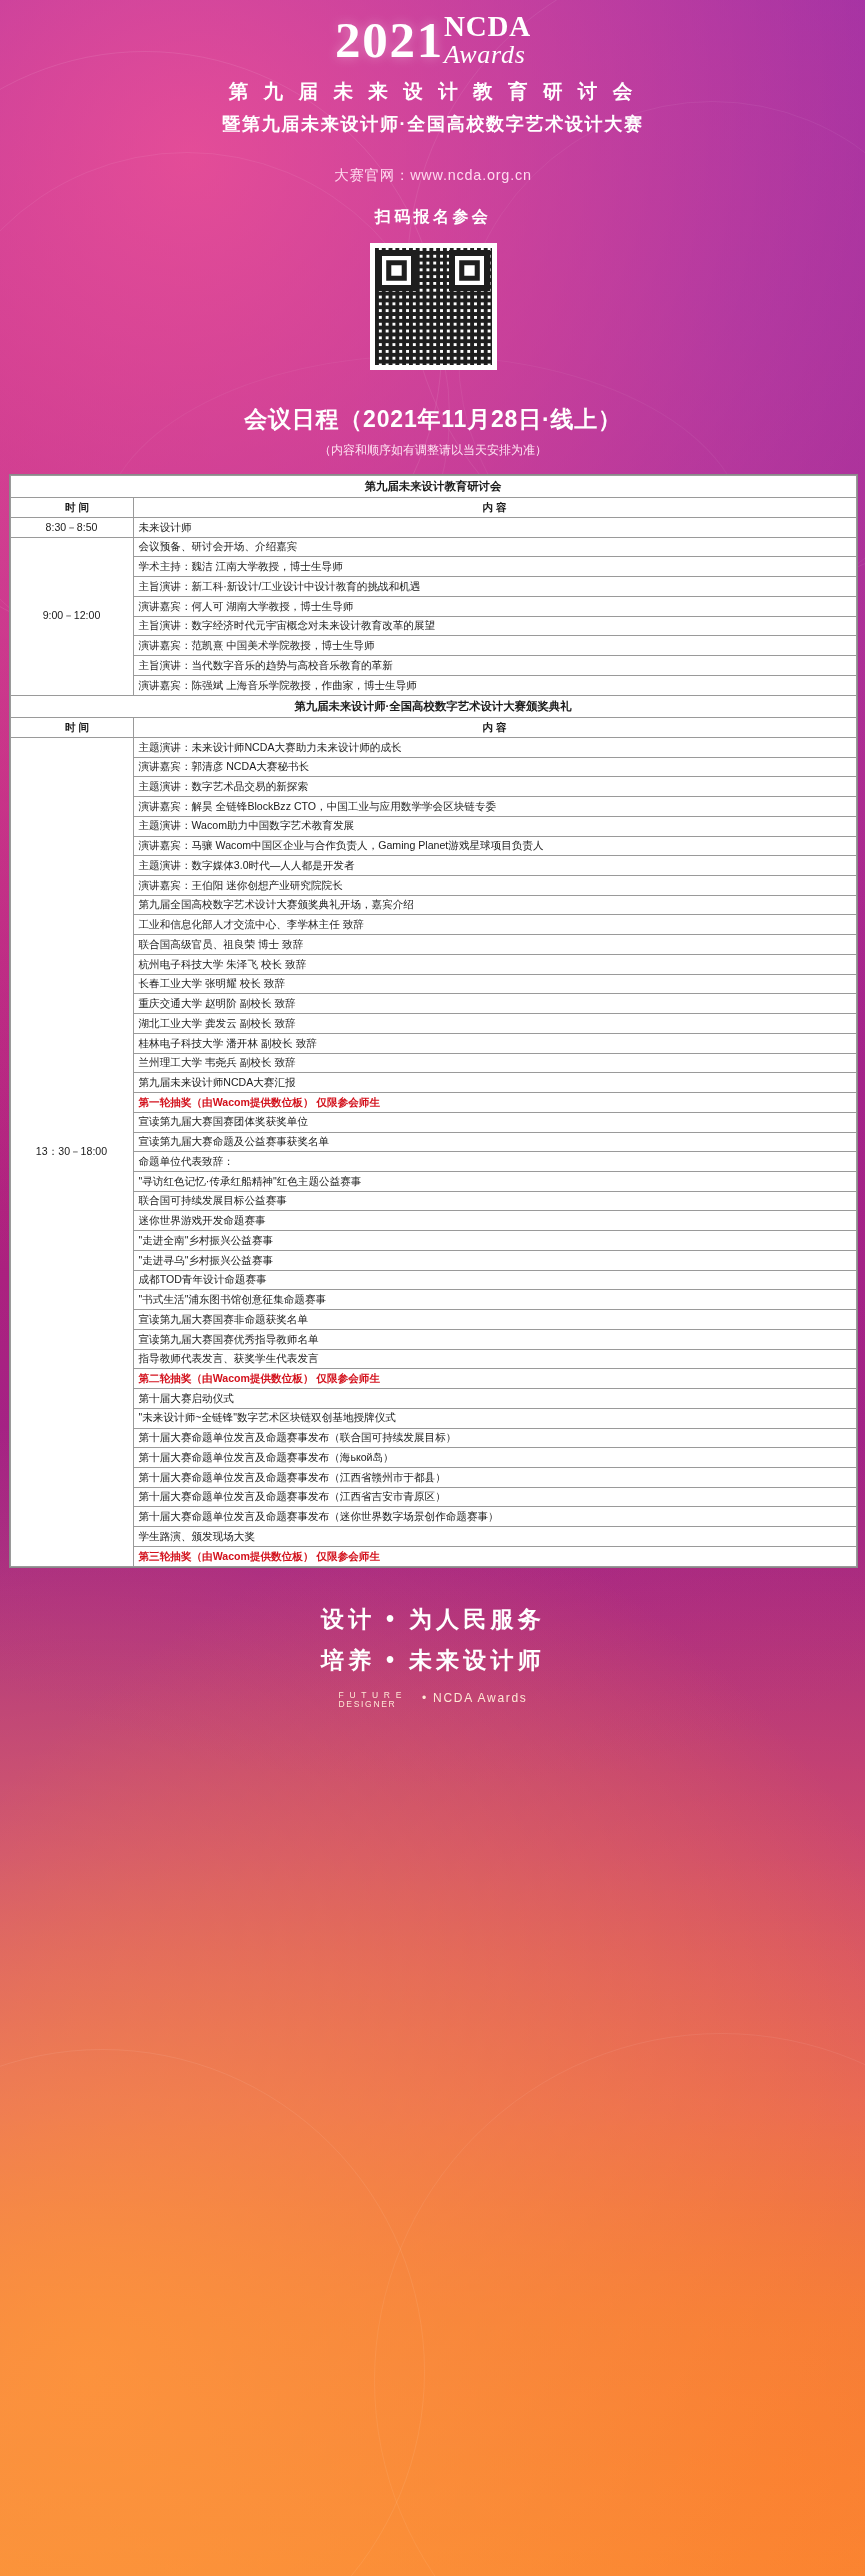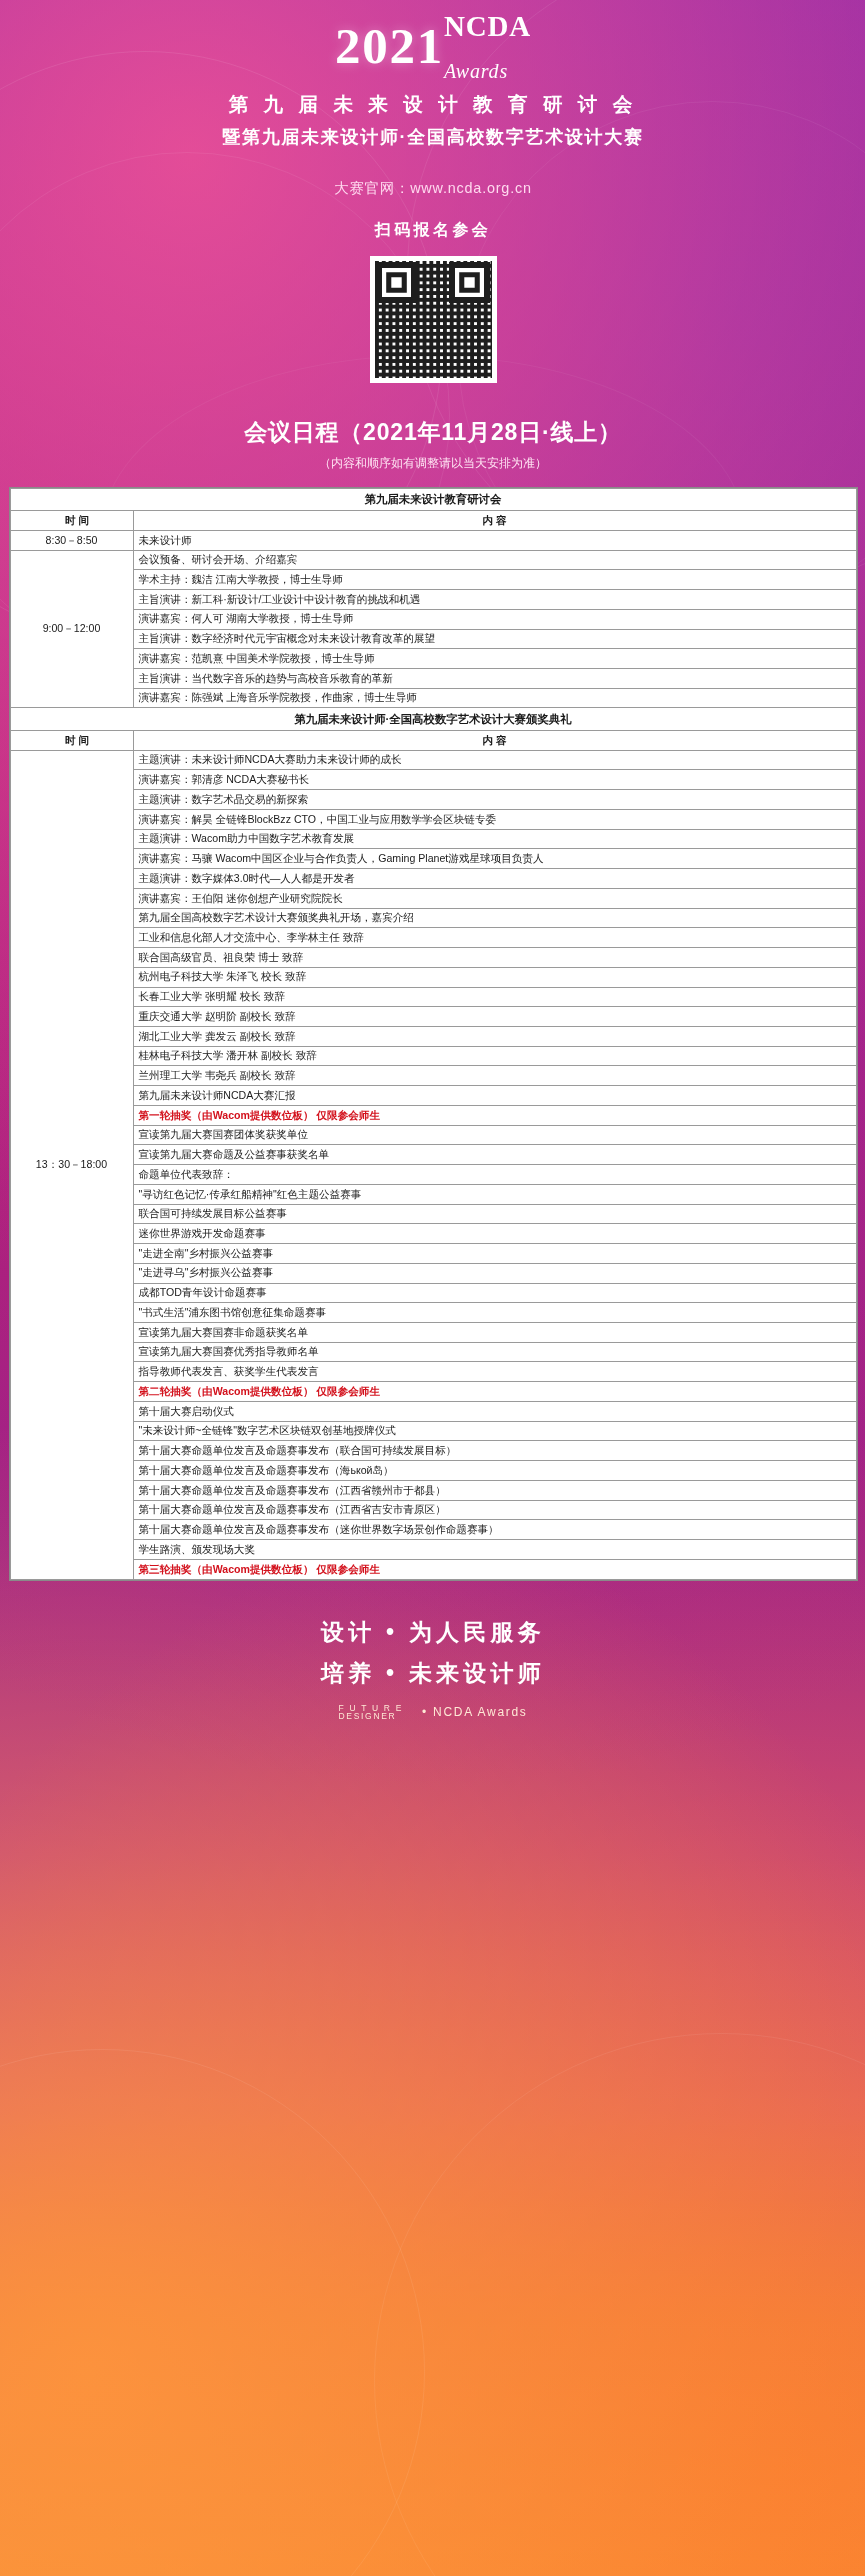--- a/index.html
+++ b/index.html
@@ -62,24 +62,23 @@
     line-height:1.02;
   }
   .logo-ncda{
     font-family:"Liberation Serif","DejaVu Serif",serif;
     font-size:29px;
     font-weight:bold;
     letter-spacing:0.8px;
   }
   .logo-awards{
     font-family:"Liberation Serif","DejaVu Serif",serif;
-    font-size:20px;
+    font-size:26px;
     font-style:italic;
     letter-spacing:0.8px;
-    margin-top:19px;
   }
   .h-line1{
     margin-top:10px;
     text-align:center;
     color:#fff;
     font-size:19.5px;
     font-weight:bold;
     letter-spacing:5px;
   }
   .h-line2{
@@ -225,21 +224,21 @@
     font-size:23px;
     font-weight:bold;
     letter-spacing:4.2px;
   }
   .f3{
     margin-top:15px;
     font-size:12px;
     letter-spacing:1.7px;
     color:#ffe9d6;
     display:flex;
-    align-items:center;
+    align-items:flex-start;
     justify-content:center;
     gap:19px;
   }
   .fd-mark{
     font-size:8.5px;
     line-height:1.05;
     text-align:left;
     letter-spacing:1.7px;
   }
 </style>

